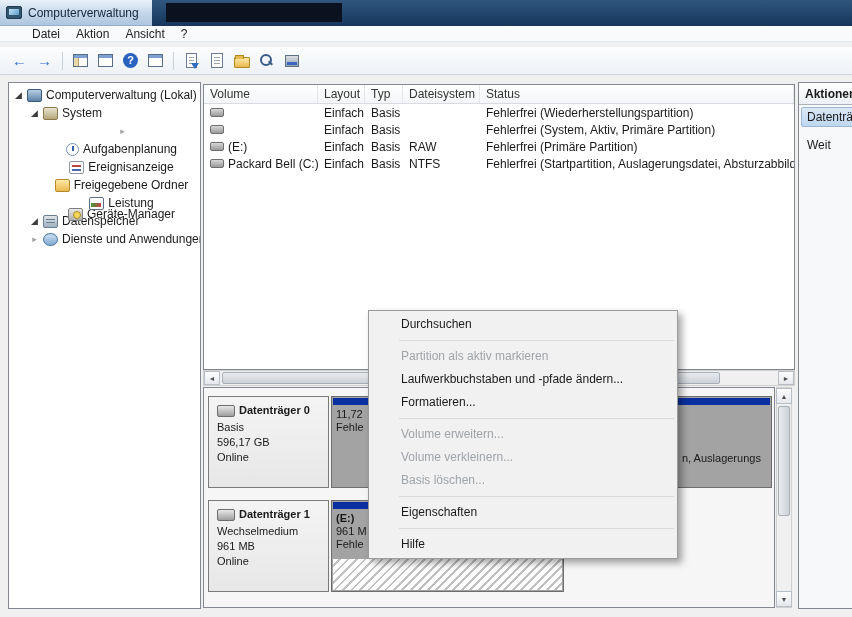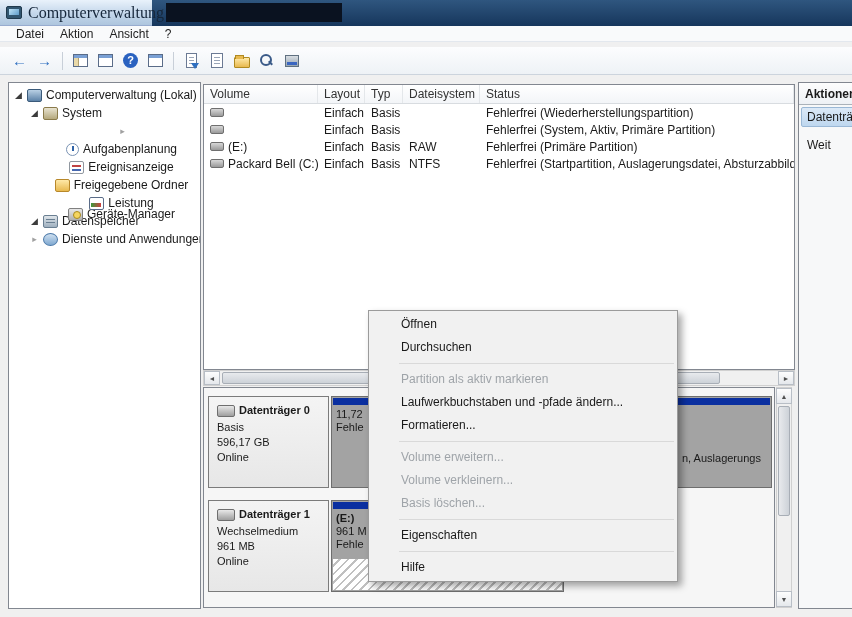--- a/index.html
+++ b/index.html
@@ -5,24 +5,24 @@
   *{margin:0;padding:0;box-sizing:border-box;}
   html,body{width:852px;height:617px;overflow:hidden;}
   body{font-family:"Liberation Sans",sans-serif;font-size:12px;color:#1a1a1a;background:#f0f0f0;position:relative;}
 
   
   .titlebar{position:absolute;left:0;top:0;width:852px;height:26px;background:linear-gradient(180deg,#2f567f,#16365c);}
   .titlebar-left{position:absolute;left:0;top:0;width:152px;height:26px;background:linear-gradient(180deg,#e9f2fb,#c3d6ea 55%,#aec6de);border-bottom:1px solid #98accf;display:flex;align-items:center;gap:6px;padding-left:6px;}
   .titlebar-dark{position:absolute;left:166px;top:3px;width:176px;height:19px;background:#0a1220;}
   .win-ico{width:16px;height:13px;background:#31556f;border:1px solid #20394c;border-radius:2px;position:relative;flex:0 0 16px;}
   .win-ico::after{content:"";position:absolute;left:2px;top:2px;right:2px;bottom:3px;background:linear-gradient(135deg,#bfe3f7,#5f9cc9);}
-  .title-text{font-size:16px;color:#15263a;white-space:nowrap;font-family:Liberation Serif, serif;}
-
-  
-  .menubar{position:absolute;left:0;top:26px;width:852px;height:16px;background:#f9fafb;border-bottom:1px solid #e3e8ee;display:flex;align-items:center;padding-left:8px;}
+  .title-text{font-size:12px;color:#15263a;white-space:nowrap;}
+
+  
+  .menubar{position:absolute;left:0;top:26px;width:852px;height:16px;background:#f9fafb;border-bottom:1px solid #e3e8ee;display:flex;align-items:center;padding-left:24px;}
   .menu-item{padding:2px 8px;color:#222;}
 
   
   .toolbar{position:absolute;left:0;top:47px;width:852px;height:28px;background:linear-gradient(#fcfdfe,#eef2f6);border-bottom:1px solid #ccd4dd;display:flex;align-items:center;gap:2px;padding-left:8px;}
   .tb-btn{width:23px;height:23px;display:flex;align-items:center;justify-content:center;border-radius:2px;}
   .tb-arrow{font-size:15px;font-weight:bold;color:#2f6fc0;line-height:1;}
   .tb-sep{width:1px;height:18px;background:#c8cfd8;margin:0 4px;}
   .i-win{width:15px;height:13px;border:1px solid #5a6c88;background:#fff;position:relative;}
   .i-win::before{content:"";position:absolute;left:0;top:0;right:0;height:3px;background:#7aa0d4;}
   .i-win.panel::after{content:"";position:absolute;left:0;top:3px;bottom:0;width:4px;background:#e9d9a8;border-right:1px solid #b0a070;}
@@ -342,21 +342,20 @@
   <span class="sbtn down">▼</span>
 </div>
 
 <div class="actions">
   <div class="ahead">Aktionen</div>
   <div class="aitem selected">Datenträg</div>
   <div class="aitem plain">Weit</div>
 </div>
 
 <div class="ctx">
-  <div class="ctx-item">Öffnen</div>
   <div class="ctx-item">Durchsuchen</div>
   <div class="ctx-sep"></div>
   <div class="ctx-item disabled">Partition als aktiv markieren</div>
   <div class="ctx-item">Laufwerkbuchstaben und -pfade ändern...</div>
   <div class="ctx-item">Formatieren...</div>
   <div class="ctx-sep"></div>
   <div class="ctx-item disabled">Volume erweitern...</div>
   <div class="ctx-item disabled">Volume verkleinern...</div>
   <div class="ctx-item disabled">Basis löschen...</div>
   <div class="ctx-sep"></div>

